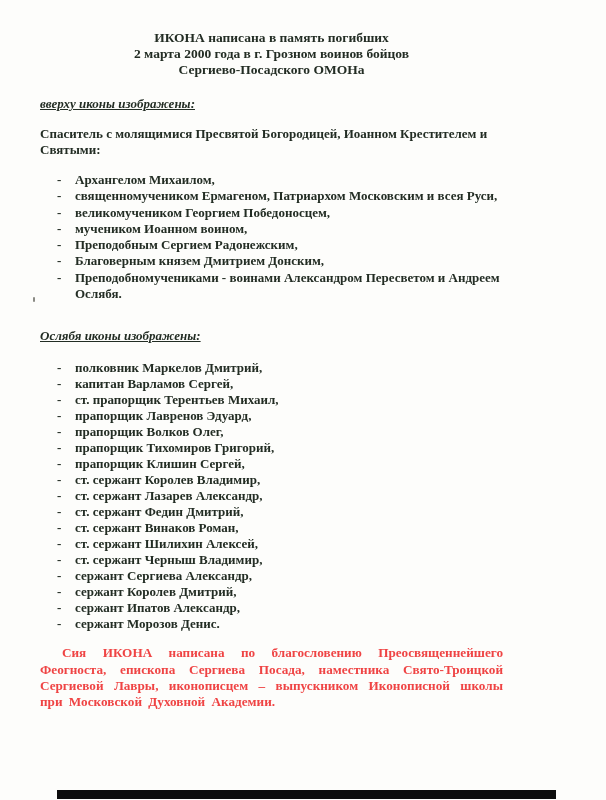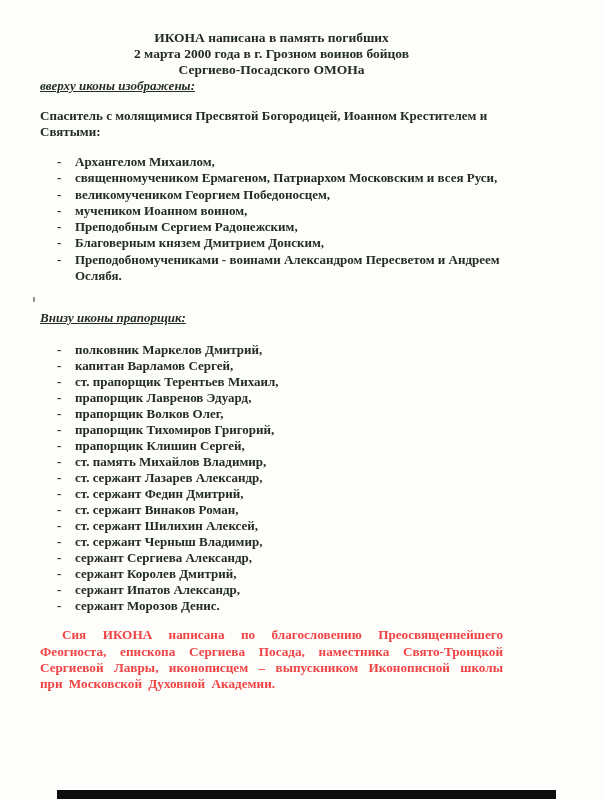--- a/index.html
+++ b/index.html
@@ -17,20 +17,21 @@
     background:#fdfdfb;
     color:#232d24;
     font-weight:700;
   }
   .title{
     text-align:center;
     font-size:13.5px;
     line-height:16px;
   }
   .heading{
+    margin-top:18px;
     font-size:13px;
     line-height:16px;
     font-style:italic;
     text-decoration:underline;
   }
   .heading-2{margin-top:26px;}
   .intro{
     margin:14px 0 0 0;
     font-size:13px;
     line-height:16px;
@@ -109,21 +110,21 @@
     <li class="li">
         <span class="dash">-</span>
         <span class="li-text">Благоверным князем Дмитрием Донским,</span>
       </li>
     <li class="li">
         <span class="dash">-</span>
         <span class="li-text">Преподобномучениками - воинами Александром Пересветом и Андреем Ослябя.</span>
       </li>
   </ul>
 
-  <div class="heading heading-2">Внизу иконы прапорщик:</div>
+  <div class="heading heading-2">Ослябя иконы изображены:</div>
 
 
   <ul class="list list-2">
     <li class="li">
         <span class="dash">-</span>
         <span class="li-text">полковник Маркелов Дмитрий,</span>
       </li>
     <li class="li">
         <span class="dash">-</span>
         <span class="li-text">капитан Варламов Сергей,</span>
@@ -143,21 +144,21 @@
     <li class="li">
         <span class="dash">-</span>
         <span class="li-text">прапорщик Тихомиров Григорий,</span>
       </li>
     <li class="li">
         <span class="dash">-</span>
         <span class="li-text">прапорщик Клишин Сергей,</span>
       </li>
     <li class="li">
         <span class="dash">-</span>
-        <span class="li-text">ст. память Михайлов Владимир,</span>
+        <span class="li-text">ст. сержант Королев Владимир,</span>
       </li>
     <li class="li">
         <span class="dash">-</span>
         <span class="li-text">ст. сержант Лазарев Александр,</span>
       </li>
     <li class="li">
         <span class="dash">-</span>
         <span class="li-text">ст. сержант Федин Дмитрий,</span>
       </li>
     <li class="li">

